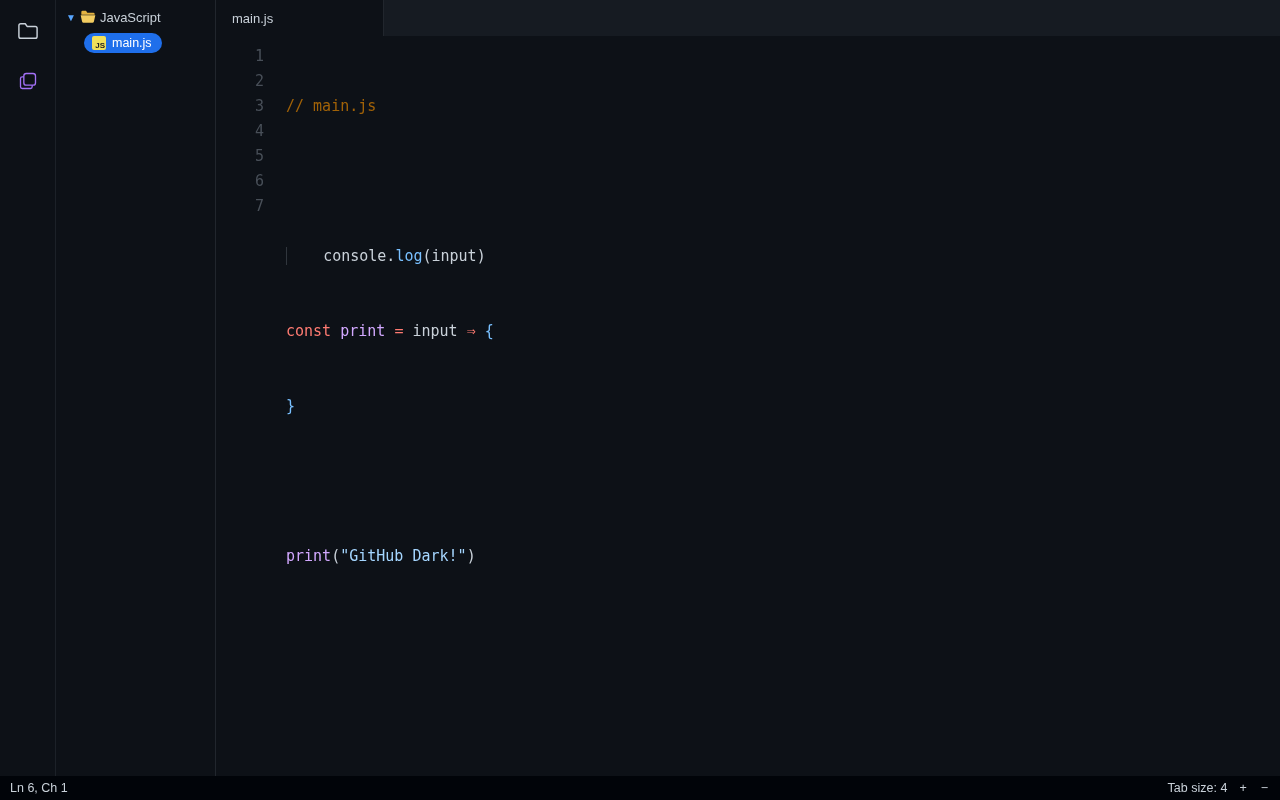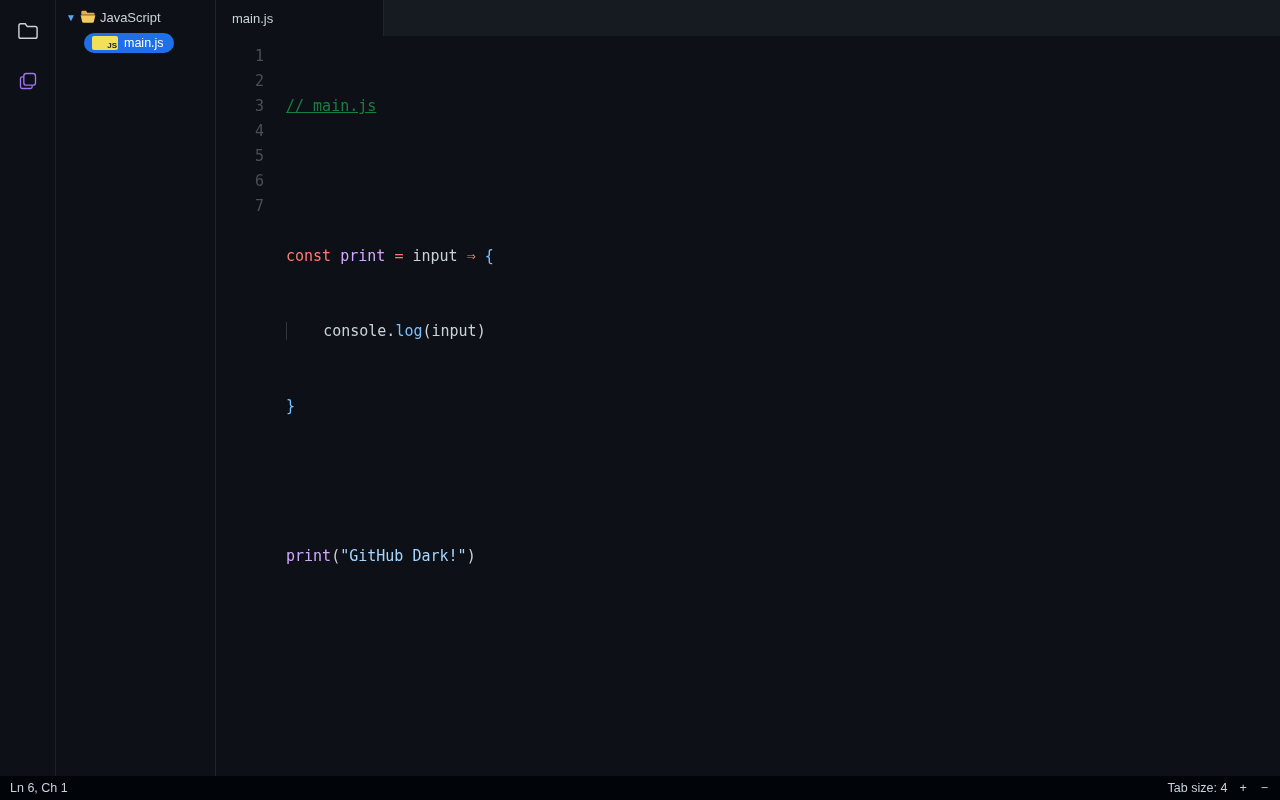--- a/index.html
+++ b/index.html
@@ -59,21 +59,21 @@
     padding: 3px 10px 3px 8px;
     font-size: 12.5px;
     background: #1f6feb;
     color: #ffffff;
     border-radius: 10px;
     cursor: pointer;
     gap: 6px;
     width: fit-content;
   }
   .js-badge {
-    width: 26px; height: 14px;
+    width: 14px; height: 14px;
     background: #f1e05a;
     border-radius: 2px;
     display: flex; align-items: flex-end; justify-content: flex-end;
     font-size: 8px; font-weight: bold; color: #222; padding-right:1px; padding-bottom:0px;
     line-height: 1;
   }
   .editor-col {
     flex: 1;
     display: flex;
     flex-direction: column;
@@ -121,21 +121,21 @@
   .indent-guide {
     display:inline-block;
     width:1px;
     height:18px;
     background:#30363d;
     vertical-align:middle;
     margin-right: 0;
     position: relative;
     top:-1px;
   }
-  .tok-comment { color: #15803d; text-decoration: underline; }
+  .tok-comment { color: #a16207; }
   .tok-keyword { color: #ff7b72; }
   .tok-func    { color: #d2a8ff; }
   .tok-param   { color: #c9d1d9; }
   .tok-op      { color: #ff7b72; }
   .tok-brace   { color: #79c0ff; }
   .tok-ident   { color: #c9d1d9; }
   .tok-prop    { color: #79c0ff; }
   .tok-string  { color: #a5d6ff; }
   .tok-punct   { color: #c9d1d9; }
 
@@ -201,22 +201,22 @@
         <div>2</div>
         <div>3</div>
         <div>4</div>
         <div>5</div>
         <div>6</div>
         <div>7</div>
       </div>
       <div class="code">
         <div class="line"><span class="tok-comment">// main.js</span></div>
         <div class="line"></div>
+        <div class="line"><span class="indent-guide"></span><span>    </span><span class="tok-ident">console</span><span class="tok-punct">.</span><span class="tok-prop">log</span><span class="tok-punct">(</span><span class="tok-ident">input</span><span class="tok-punct">)</span></div>
         <div class="line"><span class="tok-keyword">const</span> <span class="tok-func">print</span> <span class="tok-op">=</span> <span class="tok-param">input</span> <span class="tok-op">⇒</span> <span class="tok-brace">{</span></div>
-        <div class="line"><span class="indent-guide"></span><span>    </span><span class="tok-ident">console</span><span class="tok-punct">.</span><span class="tok-prop">log</span><span class="tok-punct">(</span><span class="tok-ident">input</span><span class="tok-punct">)</span></div>
         <div class="line"><span class="tok-brace">}</span></div>
         <div class="line"></div>
         <div class="line"><span class="tok-func">print</span><span class="tok-punct">(</span><span class="tok-string">"GitHub Dark!"</span><span class="tok-punct">)</span></div>
       </div>
     </div>
   </div>
 </div>
 
 <div class="status-bar">
   <span>Ln 6, Ch 1</span>

